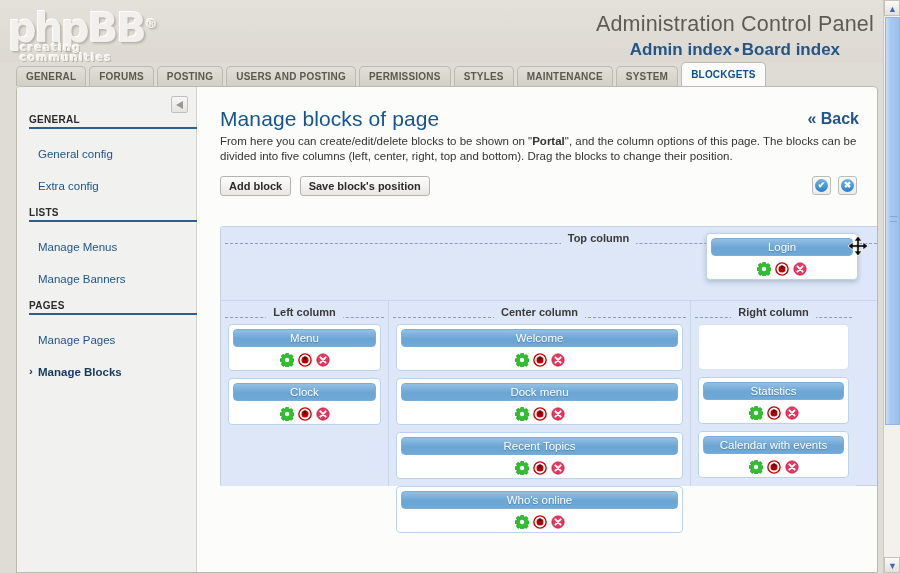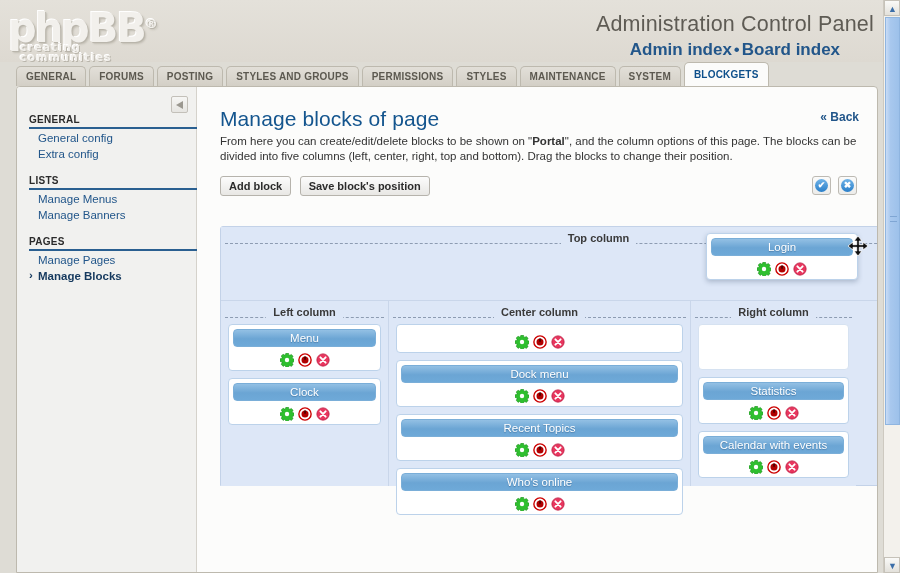--- a/index.html
+++ b/index.html
@@ -147,21 +147,21 @@
     font-size: 10px;
     font-weight: bold;
     color: #2b2b2b;
     letter-spacing: .3px;
     padding-bottom: 2px;
     border-bottom: 2px solid #2a5f90;
     width: 168px;
   }
   .nav-item {
     display: block;
-    margin-top: 2px;
+    margin-top: 18px;
     padding-left: 9px;
     font-size: 11.5px;
     color: #22568a;
     text-decoration: none;
     cursor: pointer;
     line-height: 14px;
   }
   .nav-item.current {
     font-weight: bold;
     color: #15395e;
@@ -176,21 +176,21 @@
 
   
   #content {
     position: absolute;
     left: 181px; top: 0;
     right: 0; bottom: 0;
     padding: 20px 18px 0 22px;
   }
   #back-link {
     float: right;
-    font-size: 12px;
+    font-size: 16px;
     color: #22568a;
     font-weight: bold;
     text-decoration: none;
     margin-top: 3px;
     cursor: pointer;
   }
   h1#page-title {
     margin: 0 0 3px 0;
     font-size: 21px;
     font-weight: normal;
@@ -409,21 +409,21 @@
       <div class="links">
         <a>Admin index</a><span class="sep">•</span><a>Board index</a>
       </div>
     </div>
   </div>
 
   <div id="tabs">
       <div class="tab">GENERAL</div>
       <div class="tab">FORUMS</div>
       <div class="tab">POSTING</div>
-      <div class="tab">STYLES AND GROUPS</div>
+      <div class="tab">USERS AND POSTING</div>
       <div class="tab">PERMISSIONS</div>
       <div class="tab">STYLES</div>
       <div class="tab">MAINTENANCE</div>
       <div class="tab">SYSTEM</div>
       <div class="tab active">BLOCKGETS</div>
     </div>
 
   <div id="panel">
 
     <div id="sidebar">
@@ -507,20 +507,21 @@
               </div>
           </div>
 
           <div class="column center">
             <div class="col-label">
               <div class="dash"></div>
               <span>Center column</span>
             </div>
             <div class="col-body" id="center-body">
                 <div class="block">
+                  <div class="block-title">Welcome</div>
                   <div class="block-icons"><svg class="ic" viewBox="0 0 16 16">
                       <path fill="#2fbf2f" stroke="#1b8f1b" stroke-width="0.7" d="M6.4 1h3.2l.35 1.9 1.35.56 1.6-1.05 2.26 2.26-1.05 1.6.56 1.35 1.9.35v3.2l-1.9.35-.56 1.35 1.05 1.6-2.26 2.26-1.6-1.05-1.35.56-.35 1.9H6.4l-.35-1.9-1.35-.56-1.6 1.05L.84 14.1l1.05-1.6-.56-1.35L-.57 10.8V7.6l1.9-.35.56-1.35-1.05-1.6L3.1 2.04l1.6 1.05 1.35-.56z" transform="translate(0.6,-0.6) scale(0.95)"></path>
                       <circle cx="8" cy="8" r="2.5" fill="#ffffff"></circle>
                     </svg><svg class="ic" viewBox="0 0 16 16">
                       <circle cx="8" cy="8" r="7" fill="#ffffff" stroke="#cc0000" stroke-width="1.6"></circle>
                       <circle cx="8" cy="8" r="4" fill="#b00000"></circle>
                       <rect x="7.3" y="3.6" width="1.5" height="4" rx="0.6" fill="#2a0000"></rect>
                     </svg><svg class="ic" viewBox="0 0 16 16">
                       <circle cx="8" cy="8" r="7" fill="#e8365e" stroke="#c01d44" stroke-width="1"></circle>
                       <path d="M5 5 L11 11 M11 5 L5 11" stroke="#ffffff" stroke-width="2.2" stroke-linecap="round"></path>

